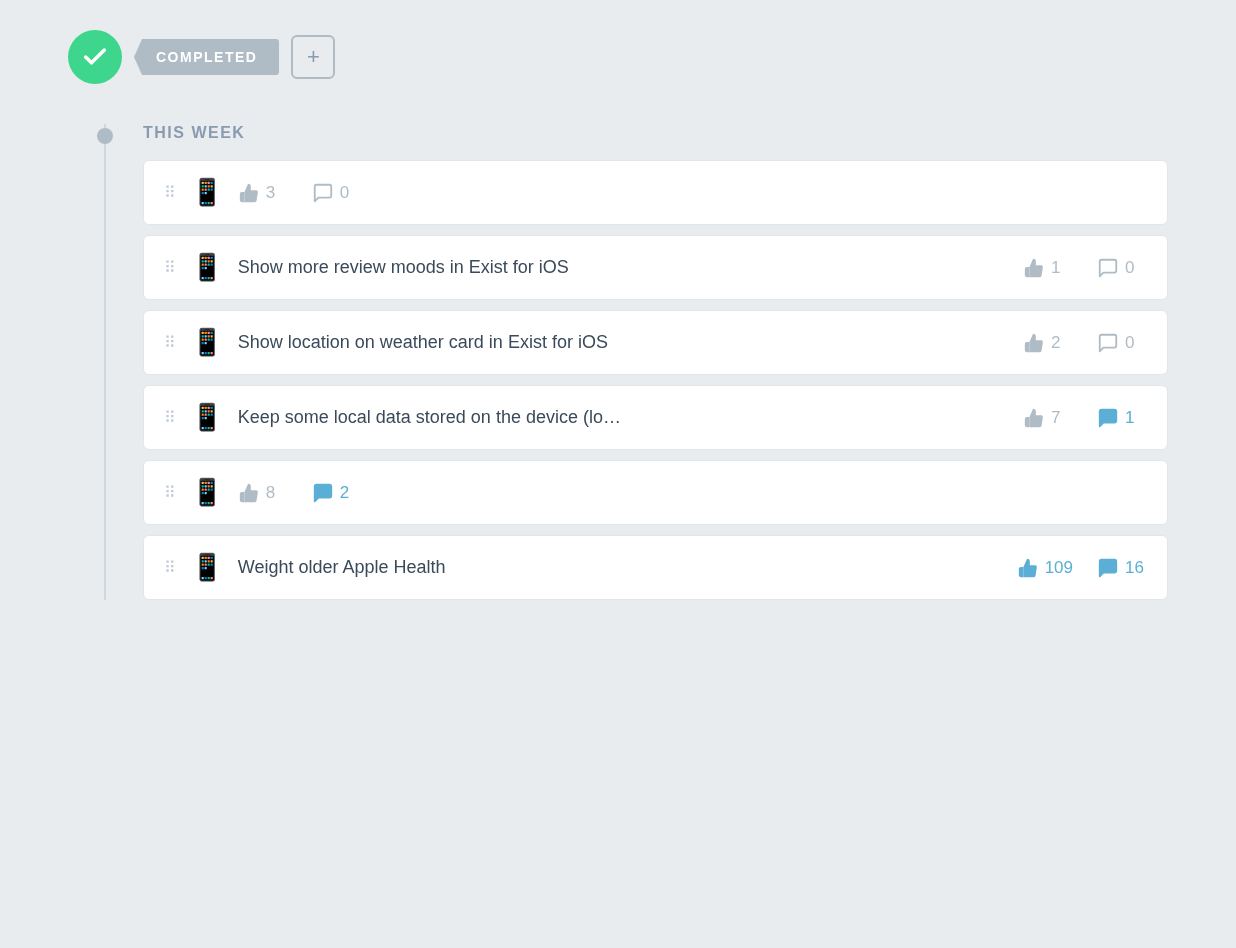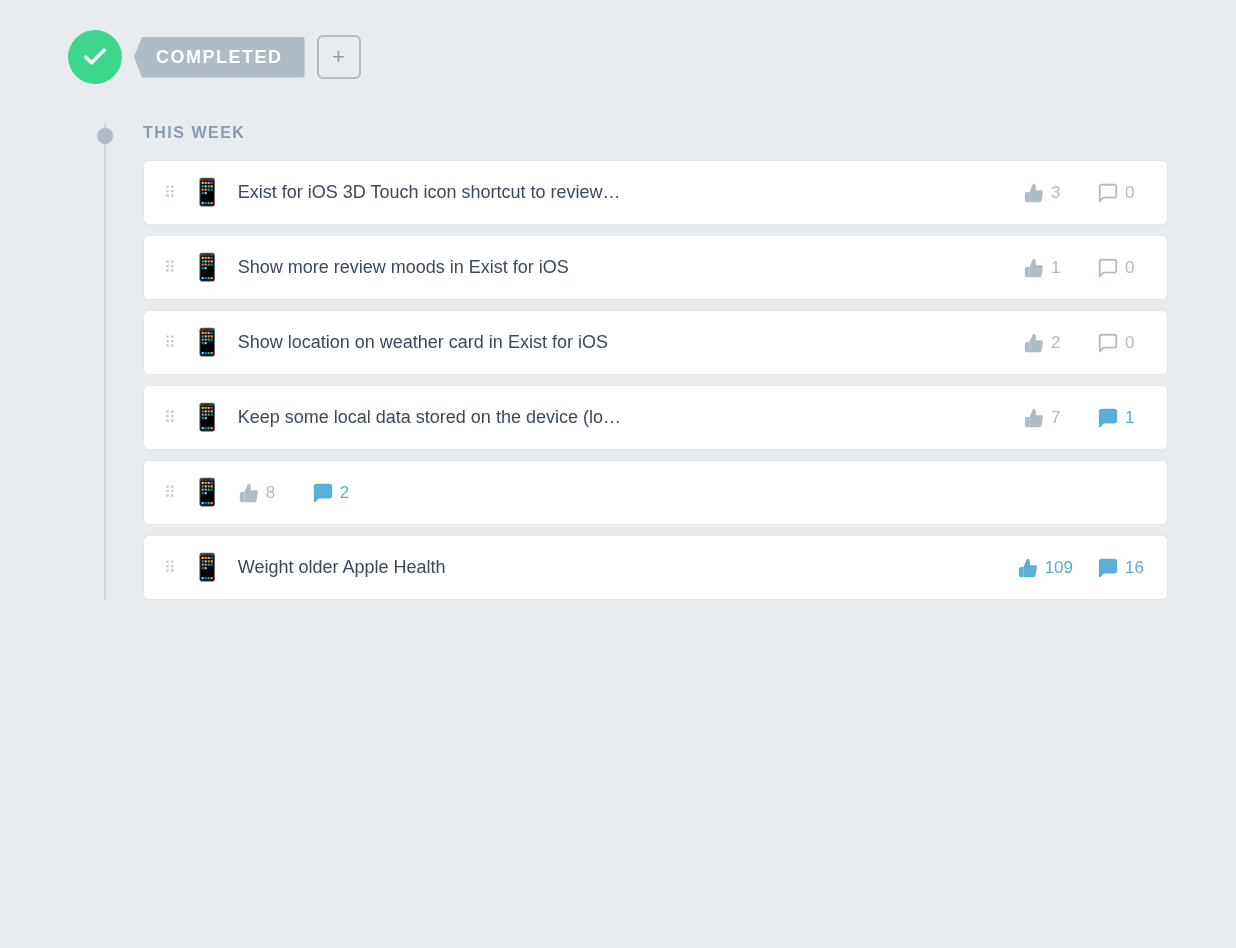--- a/index.html
+++ b/index.html
@@ -39,21 +39,21 @@
     }
 
     .check-circle svg {
       width: 28px;
       height: 28px;
     }
 
     .completed-badge {
       background: #b0bcc5;
       color: #fff;
-      font-size: 18px;
+      font-size: 14px;
       font-weight: 700;
       letter-spacing: 1.5px;
       padding: 10px 22px;
       clip-path: polygon(8px 0%, 100% 0%, 100% 100%, 8px 100%, 0% 50%);
       border-radius: 3px;
       display: flex;
       align-items: center;
     }
 
     .add-btn {
@@ -204,21 +204,20 @@
 
     <div class="section-wrapper">
       <div class="timeline-dot"></div>
       <div class="section-label">THIS WEEK</div>
 
       <div class="items-list" id="items-list">
 
       <div class="list-item">
     <span class="drag-handle">⠿</span>
     <span class="app-icon">📱</span>
-    <span class="item-title">Exist for iOS 3D Touch icon shortcut to review…</span>
     <div class="item-stats">
       <div class="stat inactive">
         <svg viewBox="0 0 24 24" fill="#b0bcc5" xmlns="http://www.w3.org/2000/svg">
           <path d="M14 9V5a3 3 0 00-3-3l-4 9v11h11.28a2 2 0 002-1.7l1.38-9a2 2 0 00-2-2.3H14z"></path>
           <path d="M7 22H4a2 2 0 01-2-2v-7a2 2 0 012-2h3"></path>
         </svg>
         <span>3</span>
       </div>
       <div class="stat inactive">
         <svg viewBox="0 0 24 24" fill="none" stroke="#b0bcc5" stroke-width="2" stroke-linecap="round" stroke-linejoin="round" xmlns="http://www.w3.org/2000/svg">

